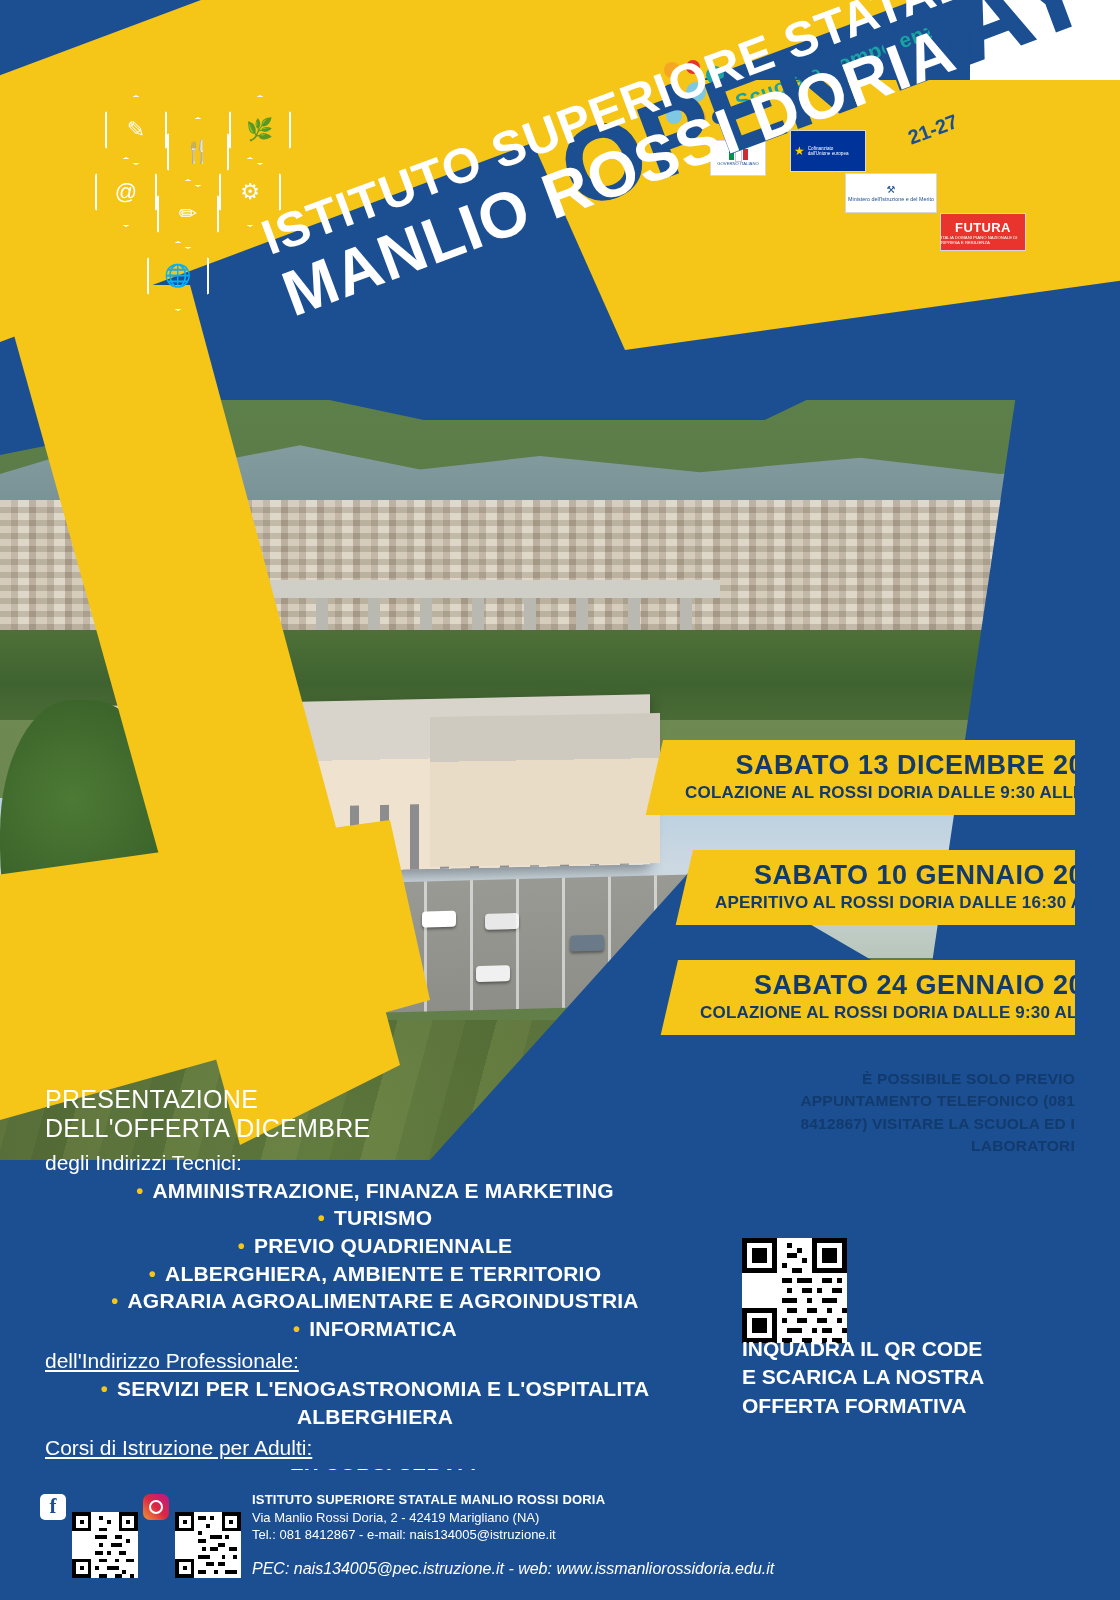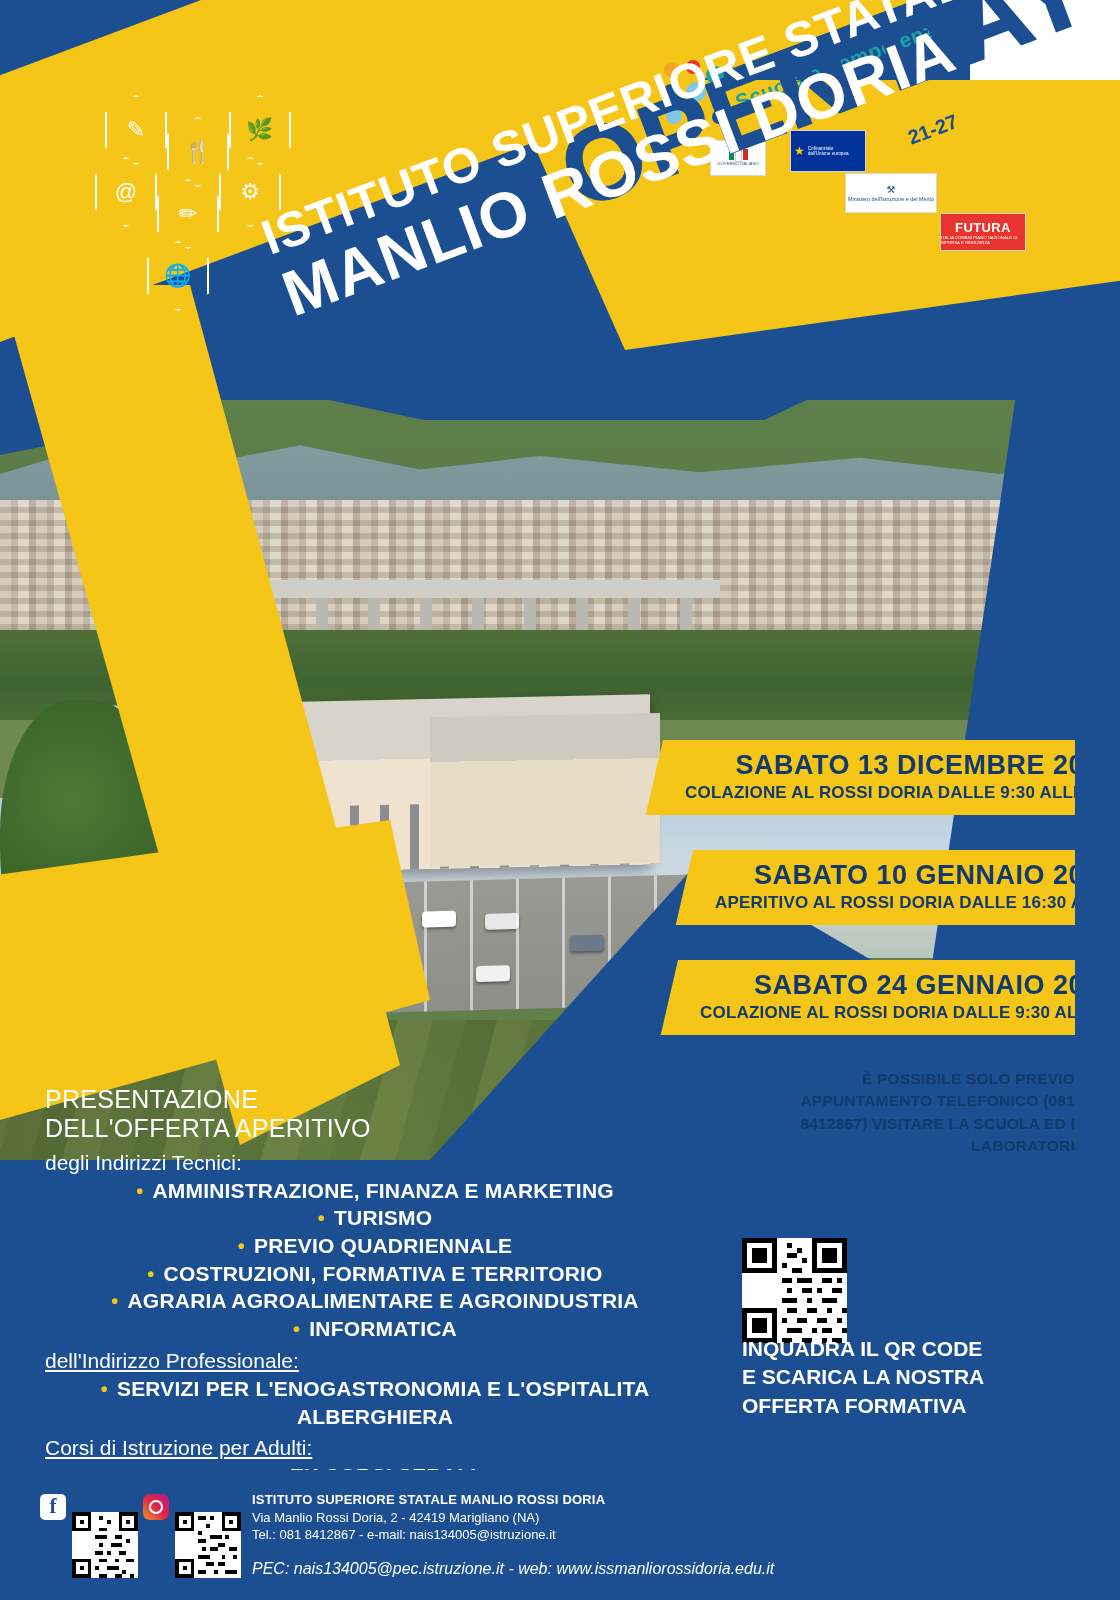--- a/index.html
+++ b/index.html
@@ -361,27 +361,27 @@
   </div>
   <div class="date-band" id="date3">
     <div class="d1">SABATO 24 GENNAIO 2026</div>
     <div class="d2">COLAZIONE AL ROSSI DORIA DALLE 9:30 ALLE 12:30</div>
   </div>
 
   <div class="note-text">È POSSIBILE SOLO PREVIO APPUNTAMENTO TELEFONICO (081 8412867) VISITARE LA SCUOLA ED I LABORATORI</div>
 
   <div class="offer">
     <div class="big">PRESENTAZIONE</div>
-    <div class="big">DELL'OFFERTA APERITIVO</div>
+    <div class="big">DELL'OFFERTA DICEMBRE</div>
     <div class="lead">degli Indirizzi Tecnici:</div>
     <ul>
       <li>AMMINISTRAZIONE, FINANZA E MARKETING</li>
       <li>TURISMO</li>
       <li>PREVIO QUADRIENNALE</li>
-      <li>COSTRUZIONI, FORMATIVA E TERRITORIO</li>
+      <li>ALBERGHIERA, AMBIENTE E TERRITORIO</li>
       <li>AGRARIA AGROALIMENTARE E AGROINDUSTRIA</li>
       <li>INFORMATICA</li>
     </ul>
     <div class="lead2">dell'Indirizzo Professionale:</div>
     <ul>
       <li>SERVIZI PER L'ENOGASTRONOMIA E L'OSPITALITA ALBERGHIERA</li>
     </ul>
     <div class="lead2">Corsi di Istruzione per Adulti:</div>
     <ul>
       <li>EX CORSI SERALI</li>

